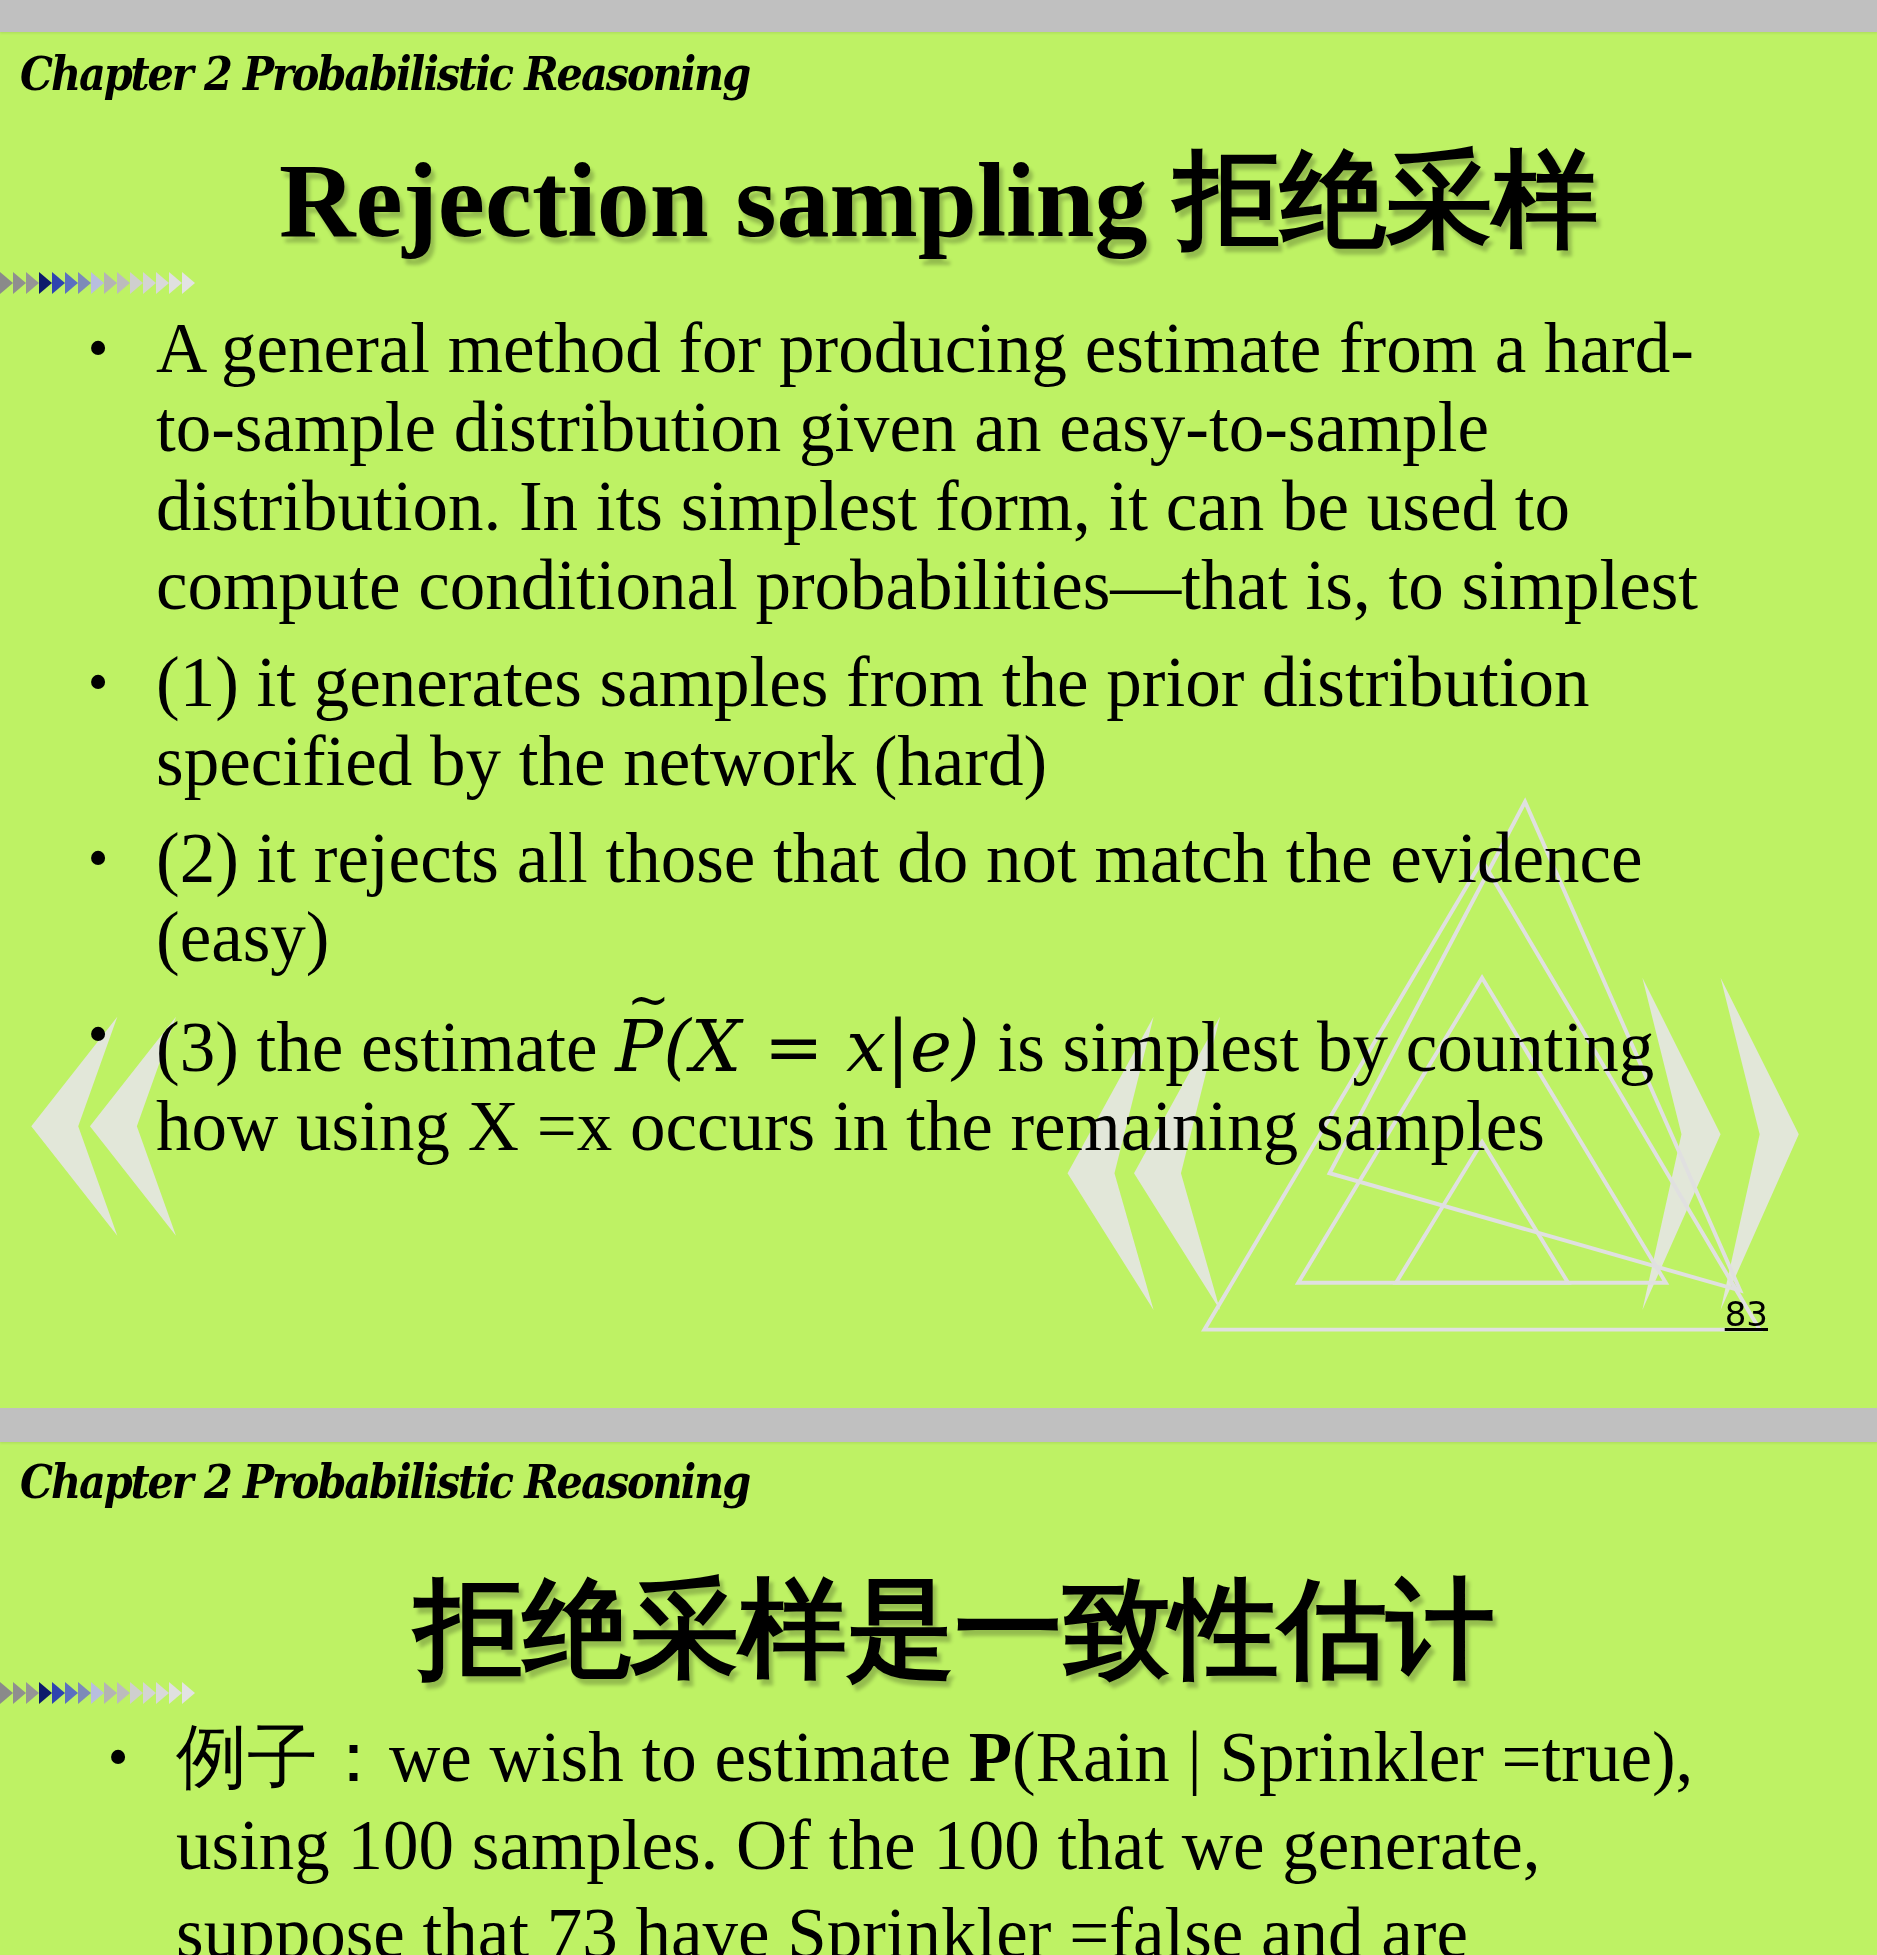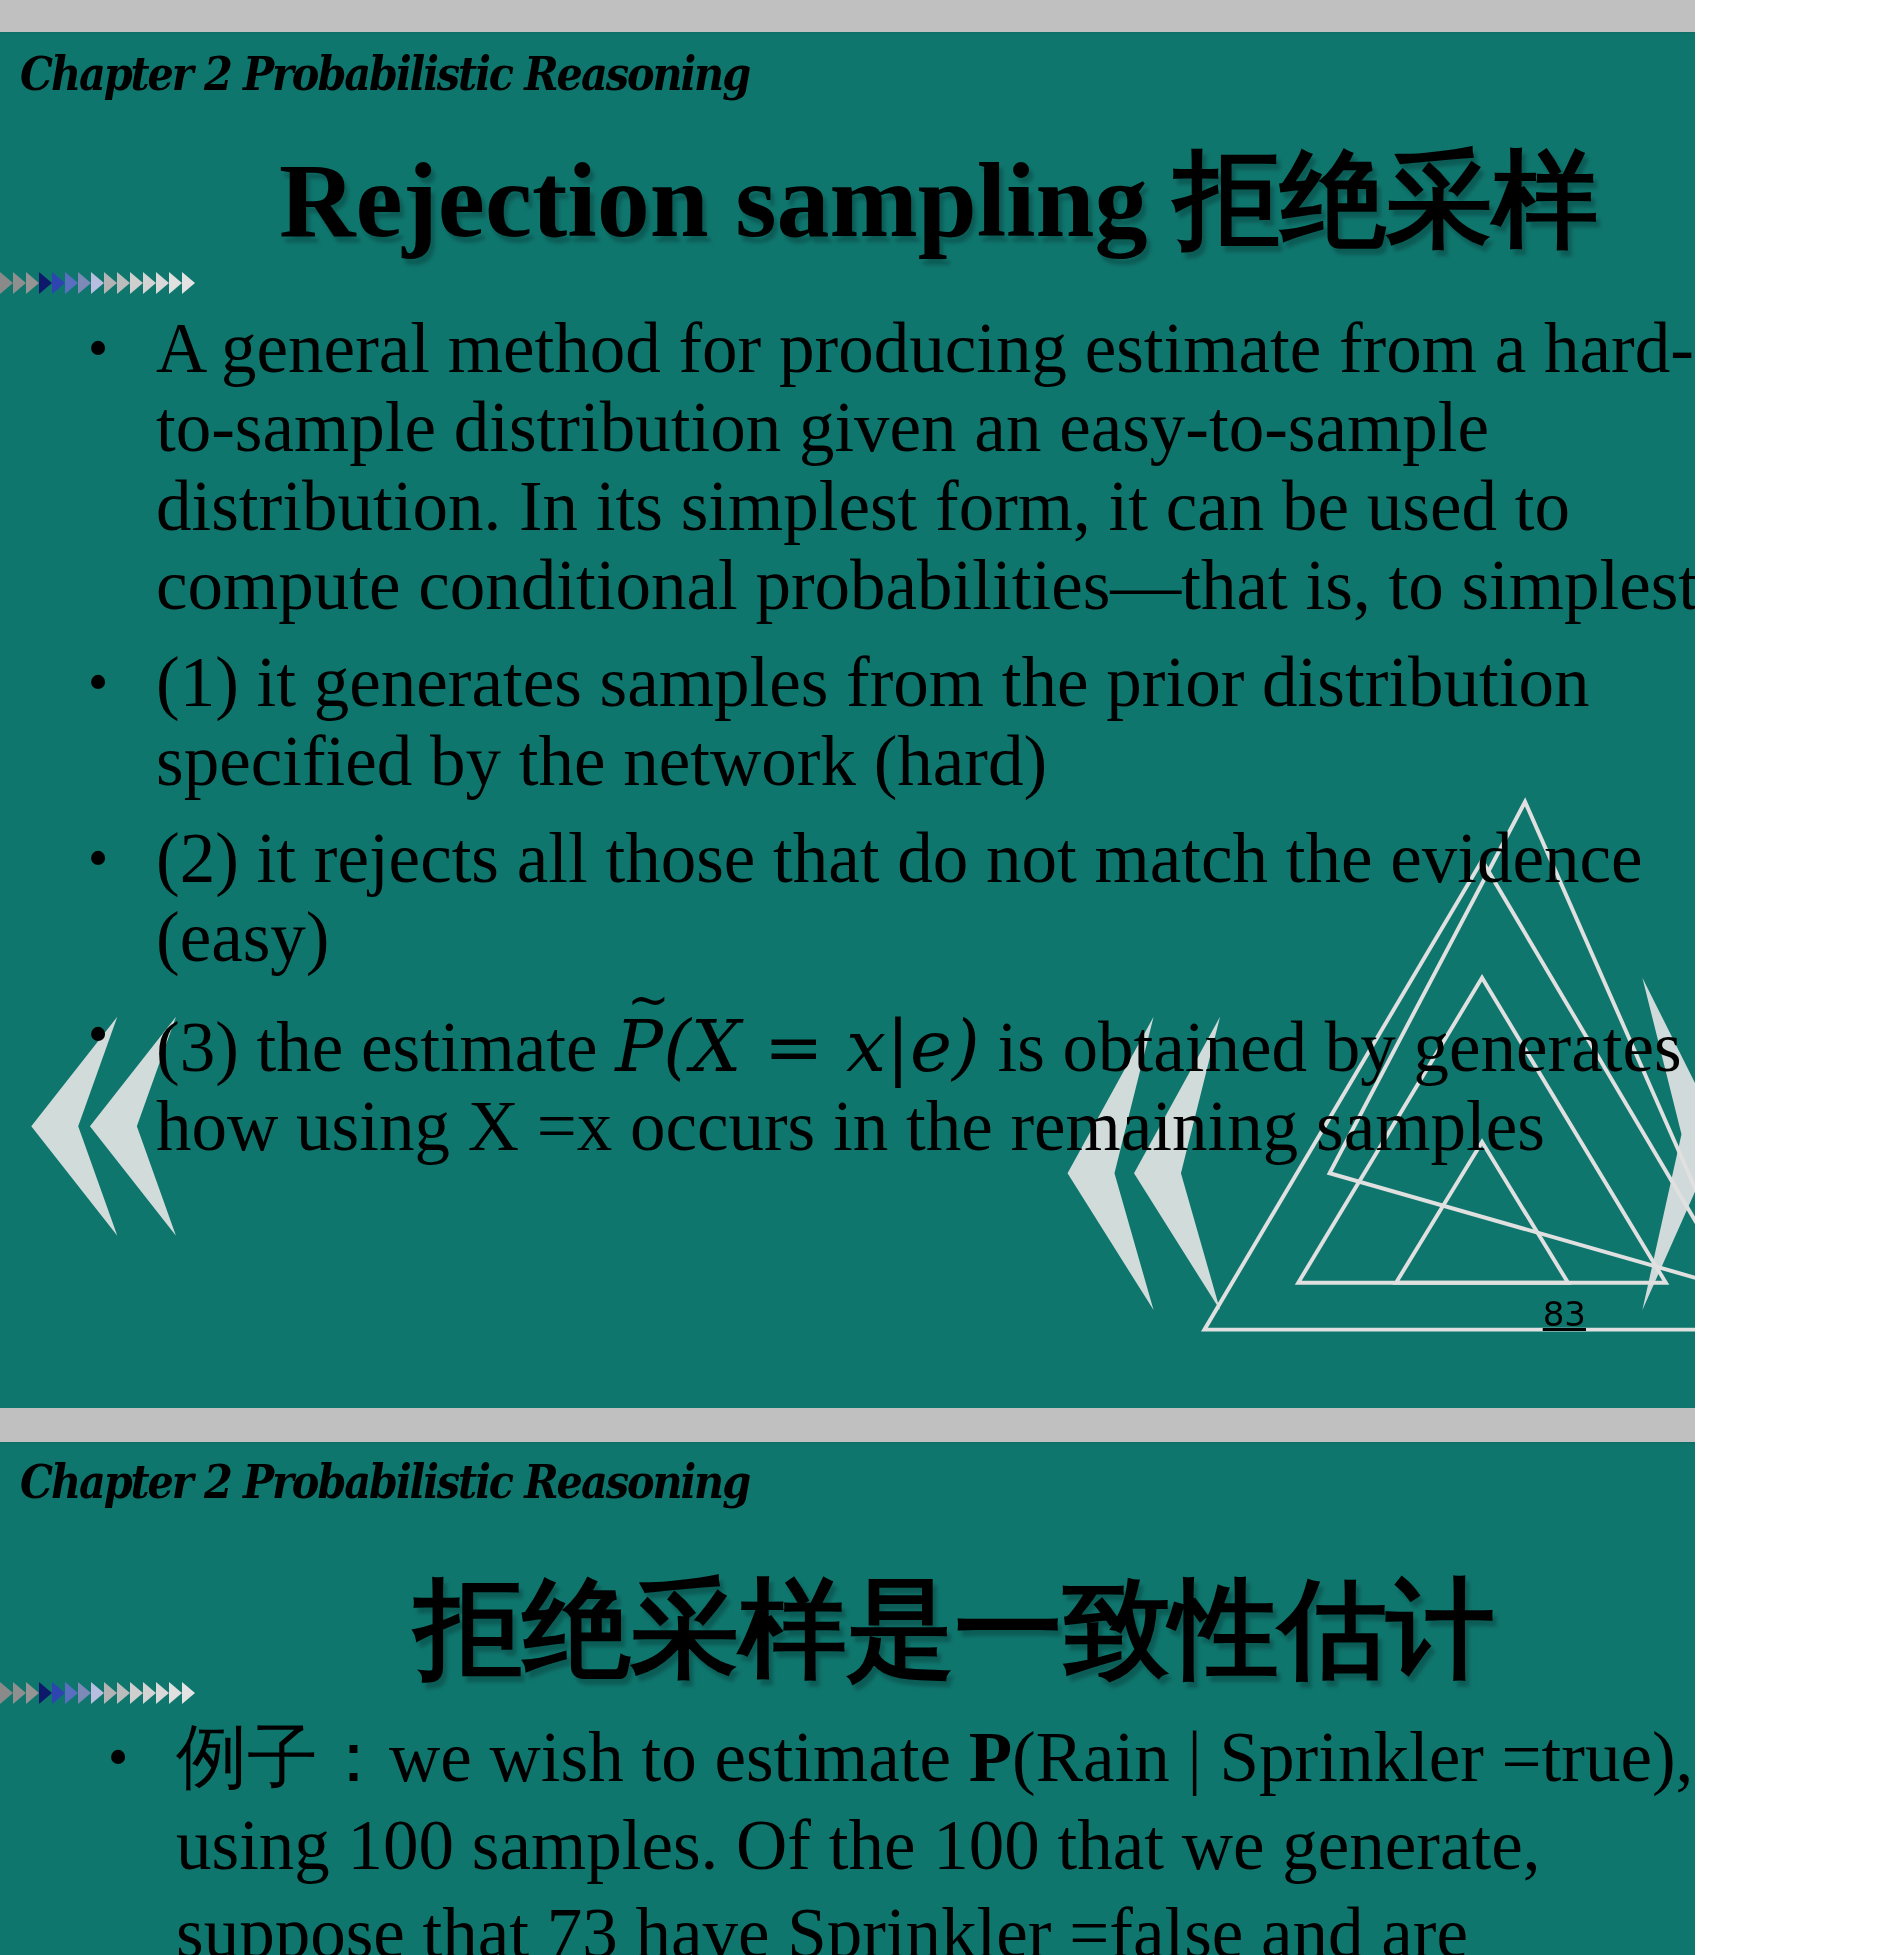--- a/index.html
+++ b/index.html
@@ -1,18 +1,18 @@
 <!DOCTYPE html>
 <html style="font-size:6.3px"><head>
 <meta charset="utf-8">
 <style>
   html, body { margin: 0; padding: 0; background: #ffffff; }
   body { width: 1877px; height: 2816px; position: relative; overflow: hidden;
          font-family: "Liberation Serif", "DejaVu Serif", serif; color: #000; }
-  .slide { position: absolute; left: 0; width: 1695px; height: 1408px; background: #0f766e; overflow: hidden; }
+  .slide { position: absolute; left: 0; width: 1877px; height: 1408px; background: #bef264; overflow: hidden; }
   .slide-1 { top: 0; }
   .slide-2 { top: 1408px; }
   .topbar { position: absolute; left: 0; top: 0; width: 1877px; height: 32px; background: #c0c0c0;
             box-shadow: 0 1.6px 2.3px rgba(0,0,0,0.08); }
   .chapter { position: absolute; left: 19.6px; top: 47px; font-family: "DejaVu Serif", serif;
              font-style: italic; font-weight: bold; font-size: 46px; letter-spacing: -2.3px;
              transform: scaleX(0.9); transform-origin: left top; white-space: nowrap; }
   .title { position: absolute; left: 0; width: 1877px; text-align: center; font-size: 106px;
            text-shadow: 3.9px 5.5px 3.9px rgba(0,0,0,0.22); white-space: nowrap; }
   .slide-1 .title { top: 129px; }
@@ -90,21 +90,21 @@
       <span>(1) it generates samples from the prior distribution</span><br>
       <span>specified by the network (hard)</span>
     </li>
     <li>
       <span class="dot">•</span>
       <span>(2) it rejects all those that do not match the evidence</span><br>
       <span>(easy)</span>
     </li>
     <li>
       <span class="dot">•</span>
-      <span>(3) the estimate </span><span class="tilde" style="font-family:'DejaVu Serif',serif;font-style:italic">P(X = x|e)</span><span> is obtained by generates</span><br>
+      <span>(3) the estimate </span><span class="tilde" style="font-family:'DejaVu Serif',serif;font-style:italic">P(X = x|e)</span><span> is simplest by counting</span><br>
       <span>how using X =x occurs in the remaining samples</span>
     </li>
   </ul>
 
   <div class="pagenum">83</div>
 </section>
 
 <section class="slide slide-2">
   <div class="topbar" style="height:34px"></div>
 

